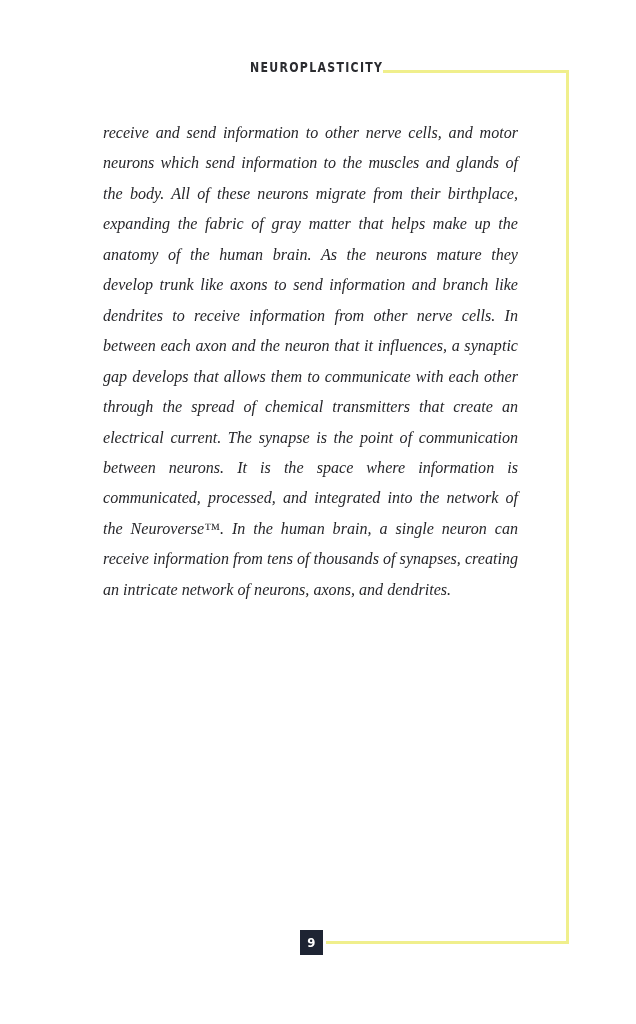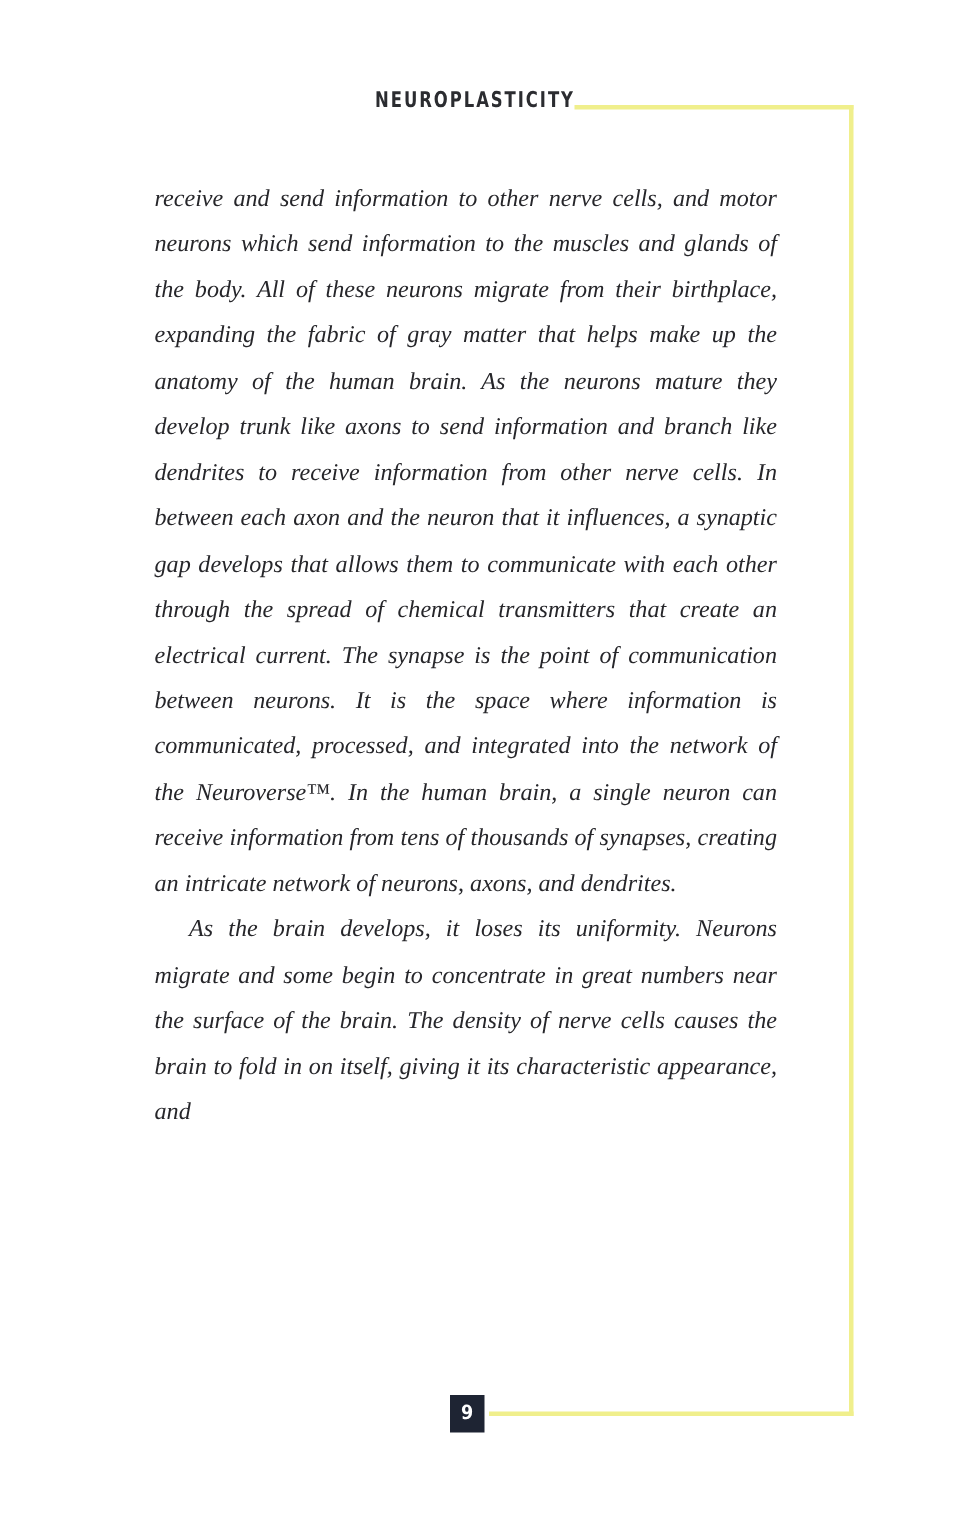--- a/index.html
+++ b/index.html
@@ -118,18 +118,17 @@
 <div class="page">
 
   <div class="running-head">NEUROPLASTICITY</div>
 
   <div class="rule-top"></div>
   <div class="rule-right"></div>
   <div class="rule-bottom"></div>
 
   <div class="textblock">
     <p class="para">receive and send information to other nerve cells, and motor neurons which send information to the muscles and glands of the body. All of these neurons migrate from their birthplace, expanding the fabric of gray matter that helps make up the anatomy of the human brain. As the neurons mature they develop trunk like axons to send information and branch like dendrites to receive information from other nerve cells. In between each axon and the neuron that it influences, a synaptic gap develops that allows them to communicate with each other through the spread of chemical transmitters that create an electrical current. The synapse is the point of communication between neurons. It is the space where information is communicated, processed, and integrated into the network of the Neuroverse™. In the human brain, a single neuron can receive information from tens of thousands of synapses, creating an intricate network of neurons, axons, and dendrites.</p>
-    <p class="para indented clipped">As the brain develops, it loses its uniformity. Neurons migrate and some begin to concentrate in great numbers near the surface of the brain. The density of nerve cells causes the brain to fold in on itself, giving it its characteristic appearance, and</p>
   </div>
 
   <div class="folio">9</div>
 
 </div>
 
 </body></html>

